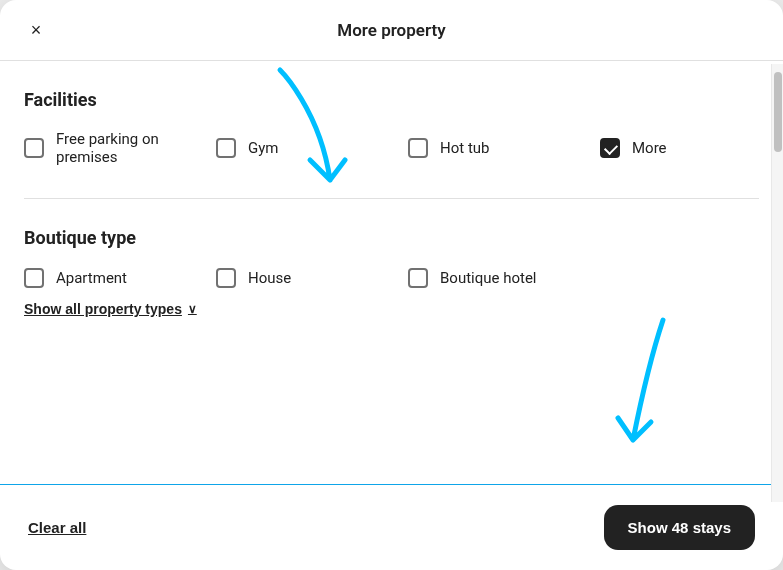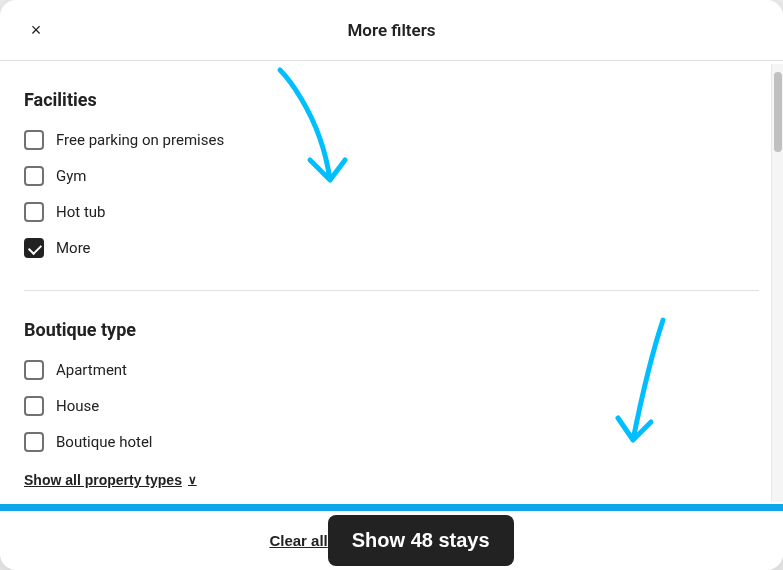--- a/index.html
+++ b/index.html
@@ -91,21 +91,21 @@
 
     .section-title {
       font-size: 18px;
       font-weight: 700;
       color: #222;
       margin-bottom: 20px;
     }
 
     .checkbox-grid {
       display: grid;
-      grid-template-columns: 1fr;
+      grid-template-columns: 1fr 1fr 1fr 1fr;
       gap: 16px 33px;
     }
 
     .checkbox-item {
       display: flex;
       align-items: center;
       gap: 12px;
       cursor: pointer;
     }
 
@@ -155,53 +155,53 @@
       display: inline-flex;
       align-items: center;
       gap: 6px;
       font-size: 14px;
       font-weight: 600;
       color: #222;
       text-decoration: underline;
       cursor: pointer;
       background: none;
       border: none;
-      margin-top: 20px;
+      margin-top: 13px;
     }
 
     .chevron-down {
       font-size: 12px;
     }
 
     .modal-footer {
       display: flex;
       align-items: center;
-      justify-content: center;
-      padding: 4px 28px;
-      border-top: 7px solid #0ea5e9;
+      justify-content: space-between;
+      padding: 20px 28px;
+      border-top: 1px solid #0ea5e9;
       flex-shrink: 0;
     }
 
     .clear-all-btn {
       background: none;
       border: none;
       font-size: 15px;
       font-weight: 600;
       color: #222;
       cursor: pointer;
       text-decoration: underline;
     }
 
     .show-stays-btn {
       background: #222;
       color: white;
       border: none;
-      border-radius: 8px;
+      border-radius: 14px;
       padding: 14px 24px;
-      font-size: 20px;
+      font-size: 15px;
       font-weight: 700;
       cursor: pointer;
       transition: background 0.15s;
     }
 
     
     .arrow-annotation {
       position: absolute;
       pointer-events: none;
       z-index: 10;
@@ -229,21 +229,21 @@
   </style>
 </head>
 <body>
 
 <div class="modal-container">
 
   <div class="modal-header">
     <button class="close-btn">
       <span>×</span>
     </button>
-    <h2 class="modal-title">More filters</h2>
+    <h2 class="modal-title">More property</h2>
   </div>
 
   <div class="scrollbar-area">
     <div class="scrollbar-thumb"></div>
   </div>
 
   <div class="modal-body">
 
     <div class="section">
       <h3 class="section-title">Facilities</h3>

